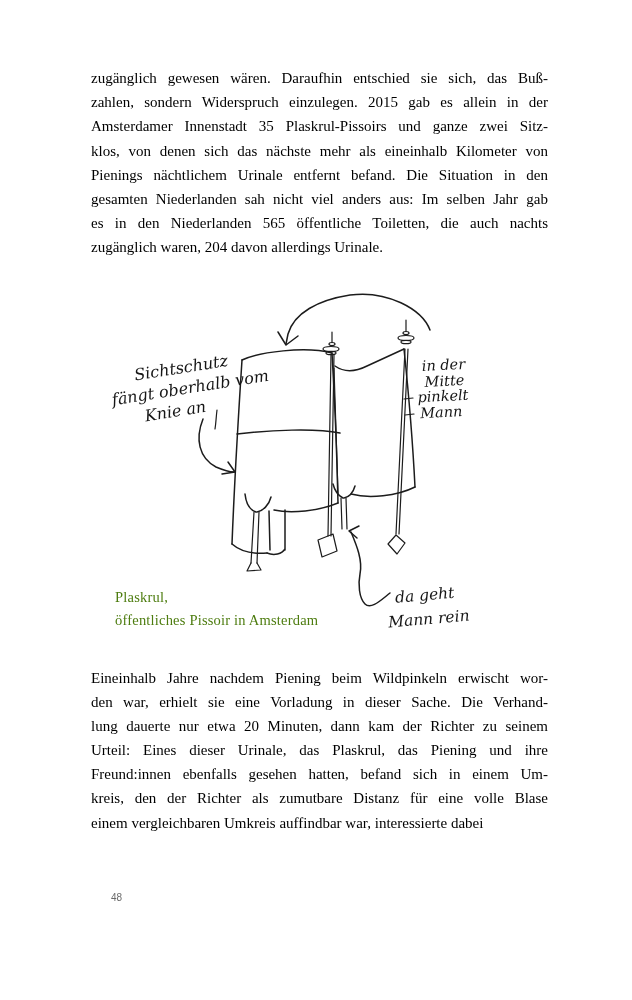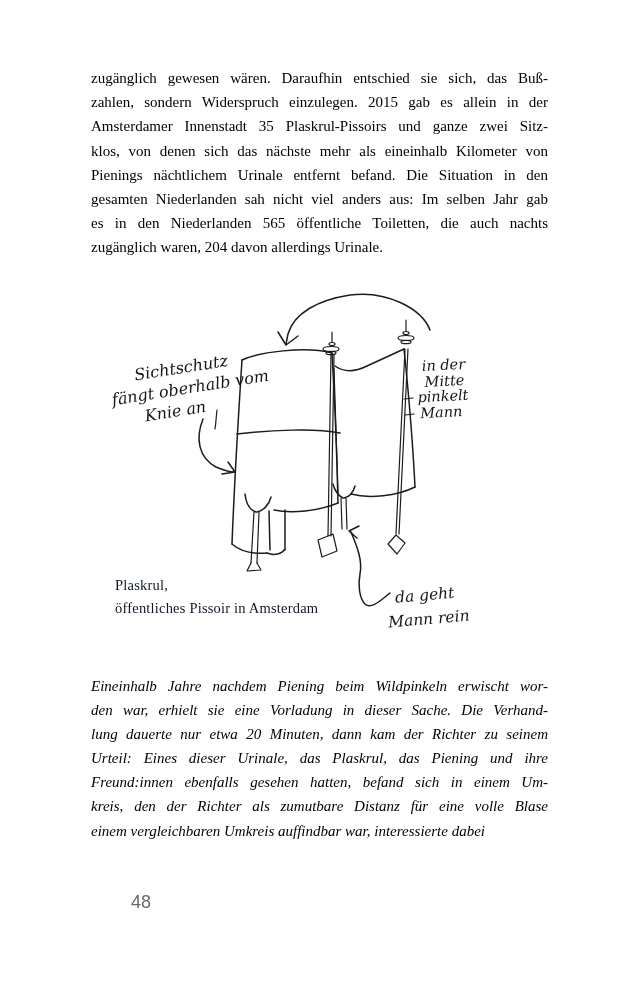--- a/index.html
+++ b/index.html
@@ -28,27 +28,27 @@
   .hand-left{left:20px;top:74px;font-size:16px;line-height:21px;transform:rotate(-9deg);}
   .hand-left .jline:nth-child(1){margin-left:26px;}
   .hand-left .jline:nth-child(3){margin-left:30px;}
   .hand-right{left:326px;top:76px;font-size:14.5px;line-height:15.5px;transform:rotate(-3deg);}
   .hand-right .jline:nth-child(1){margin-left:6px;}
   .hand-right .jline:nth-child(2){margin-left:8px;}
   .hand-right .jline:nth-child(4){margin-left:2px;}
   .hand-bottom{left:296px;top:301px;font-size:15.5px;line-height:24px;transform:rotate(-5deg);}
   .hand-bottom .jline:nth-child(1){margin-left:9px;}
 
-  .caption{position:absolute;left:24px;top:292px;color:#0f172a;font-size:14.5px;
+  .caption{position:absolute;left:24px;top:304px;color:#4d7c0f;font-size:14.5px;
     line-height:23px;letter-spacing:0.2px;}
 
-  .para2{margin-top:24px;font-style:italic;}
+  .para2{margin-top:16px;}
 
   .page-number{position:absolute;left:111px;top:892px;color:#6a6a6a;
-    font-family:"Liberation Sans","DejaVu Sans",sans-serif;font-size:18px;margin-left:20px;}
+    font-family:"Liberation Sans","DejaVu Sans",sans-serif;font-size:10px;}
 </style>
 </head>
 <body>
 
 <div class="content">
 
   <div class="para">
       <div class="jline">zugänglich gewesen wären. Daraufhin entschied sie sich, das Buß-</div>
       <div class="jline">zahlen, sondern Widerspruch einzulegen. 2015 gab es allein in der</div>
       <div class="jline">Amsterdamer Innenstadt 35 Plaskrul-Pissoirs und ganze zwei Sitz-</div>

